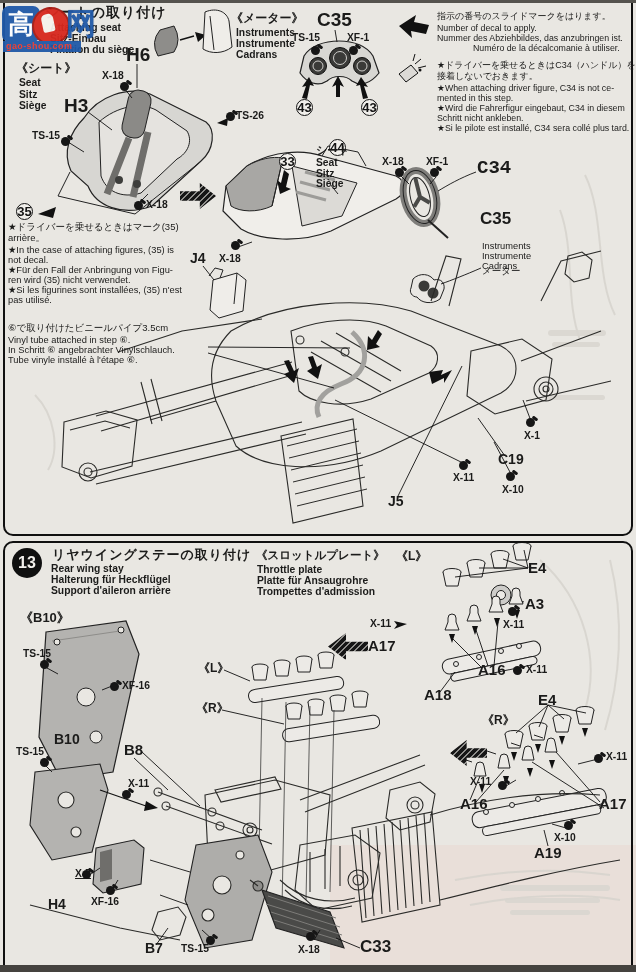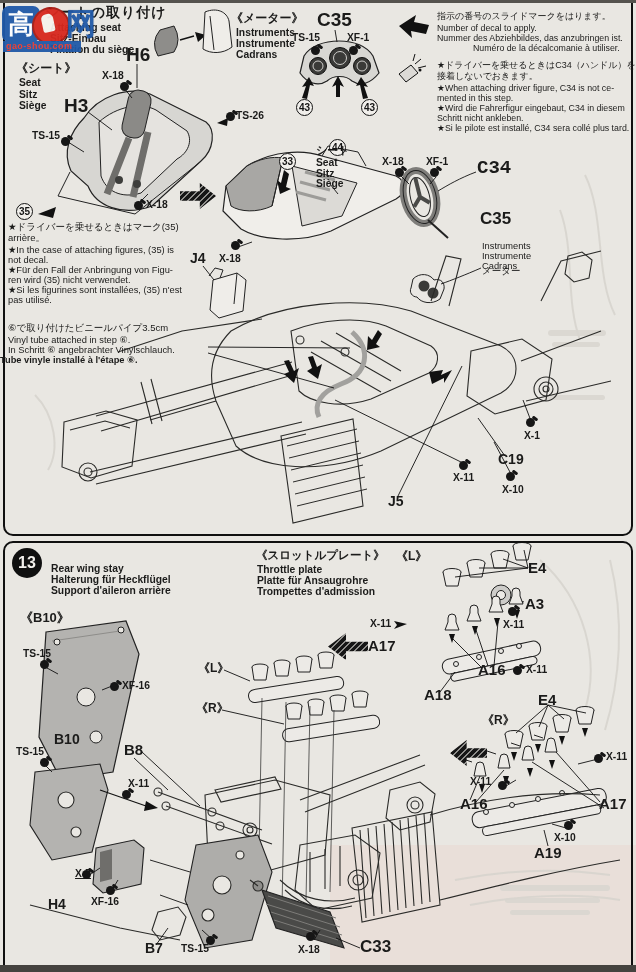--- a/index.html
+++ b/index.html
@@ -8,21 +8,21 @@
   .lbl{position:absolute;white-space:nowrap;color:#1b1b1a;z-index:4;line-height:1.08;}
   .b{font-weight:700;}
   .s9{font-size:9.3px;}  .s88{font-size:8.8px;} .s95{font-size:9.5px;}
   .s10{font-size:10.3px;}.s11{font-size:11px;}  .s12{font-size:12px;}
   .s13{font-size:13px;}  .s15{font-size:15px;}  .s16{font-size:14px;}
   .s17{font-size:17px;}  .s19{font-size:19px;}
   .dot{position:absolute;width:9px;height:9px;background:#161616;border-radius:50%;z-index:4;}
   .dot::after{content:"";position:absolute;left:6px;top:-1px;width:6px;height:3px;background:#161616;
               border-radius:1px;transform:rotate(35deg);}
   .dc{position:absolute;width:15px;height:15px;border:1.4px solid #141414;border-radius:50%;
-      background:#f1efeb;font-size:10px;font-weight:700;display:flex;align-items:center;
+      background:#f1efeb;font-size:13px;font-weight:700;display:flex;align-items:center;
       justify-content:center;z-index:4;color:#141414;}
   .badge{position:absolute;width:30px;height:30px;background:#101010;border-radius:50%;color:#f2f0ec;
          font-weight:700;font-size:16px;display:flex;align-items:center;justify-content:center;z-index:4;}
   .stepbox{position:absolute;border:2.2px solid #101010;border-radius:10px;background:transparent;z-index:2;}
   .sarrow{position:absolute;z-index:3;background:repeating-linear-gradient(135deg,#161616 0 3.5px,#8f8e8b 3.5px 4.6px);}
   .ar-right{clip-path:polygon(0 32%,55% 32%,55% 0,100% 50%,55% 100%,55% 68%,0 68%);}
   .ar-left{clip-path:polygon(100% 32%,45% 32%,45% 0,0 50%,45% 100%,45% 68%,100% 68%);}
   #art{position:absolute;left:0;top:0;z-index:1;}
   .edge{position:absolute;left:0;width:636px;z-index:6;}
   #tint{position:absolute;left:330px;top:845px;width:306px;height:122px;
@@ -345,21 +345,21 @@
   <span class="lbl s9" style="left:8px;top:245px;">★In the case of attaching figures, (35) is</span>
   <span class="lbl s9" style="left:8px;top:255px;">not decal.</span>
   <span class="lbl s9" style="left:8px;top:265px;">★Für den Fall der Anbringung von Figu-</span>
   <span class="lbl s9" style="left:8px;top:275px;">ren wird (35) nicht verwendet.</span>
   <span class="lbl s9" style="left:8px;top:285px;">★Si les figurines sont installées, (35) n'est</span>
   <span class="lbl s9" style="left:8px;top:295px;">pas utilisé.</span>
 
   <span class="lbl s95" style="left:8px;top:323px;">⑥で取り付けたビニールパイプ3.5cm</span>
   <span class="lbl s9" style="left:8px;top:335px;">Vinyl tube attached in step ⑥.</span>
   <span class="lbl s9" style="left:8px;top:345px;">In Schritt ⑥ angebrachter Vinylschlauch.</span>
-  <span class="lbl s9" style="left:0;top:355px;font-weight:bold;">Tube vinyle installé à l'étape ⑥.</span>
+  <span class="lbl s9" style="left:8px;top:355px;">Tube vinyle installé à l'étape ⑥.</span>
 
   <span class="lbl s12 b" style="left:231px;top:12px;">《メーター》</span>
   <span class="lbl s10 b" style="left:236px;top:27px;">Instruments</span>
   <span class="lbl s10 b" style="left:236px;top:38px;">Instrumente</span>
   <span class="lbl s10 b" style="left:236px;top:49px;">Cadrans</span>
   <span class="lbl s19 b" style="left:317px;top:10px;">C35</span>
   <span class="lbl s10 b" style="left:292px;top:32px;">TS-15</span>
   <span class="dot" style="left:311px;top:46px;"></span>
   <span class="lbl s10 b" style="left:347px;top:32px;">XF-1</span>
   <span class="dot" style="left:349px;top:46px;"></span>
@@ -404,20 +404,21 @@
   <span class="lbl s16 b" style="left:388px;top:494px;">J5</span>
   <span class="lbl s16 b" style="left:498px;top:452px;">C19</span>
   <span class="lbl s10 b" style="left:502px;top:484px;">X-10</span>
   <span class="dot" style="left:506px;top:472px;"></span>
   <span class="lbl s10 b" style="left:453px;top:472px;">X-11</span>
   <span class="dot" style="left:459px;top:461px;"></span>
   <span class="lbl s10 b" style="left:524px;top:430px;">X-1</span>
   <span class="dot" style="left:526px;top:418px;"></span>
 
   <span class="badge" style="left:12px;top:548px;">13</span>
+  <span class="lbl s13 b" style="left:52px;top:548px;letter-spacing:1px;">リヤウイングステーの取り付け</span>
   <span class="lbl s10 b" style="left:51px;top:563px;">Rear wing stay</span>
   <span class="lbl s10 b" style="left:51px;top:574px;">Halterung für Heckflügel</span>
   <span class="lbl s10 b" style="left:51px;top:585px;">Support d'aileron arrière</span>
 
   <span class="lbl s13 b" style="left:20px;top:611px;">《B10》</span>
   <span class="lbl s10 b" style="left:23px;top:648px;">TS-15</span>
   <span class="dot" style="left:40px;top:660px;"></span>
   <span class="lbl s10 b" style="left:122px;top:680px;">XF-16</span>
   <span class="dot" style="left:110px;top:682px;"></span>
 

